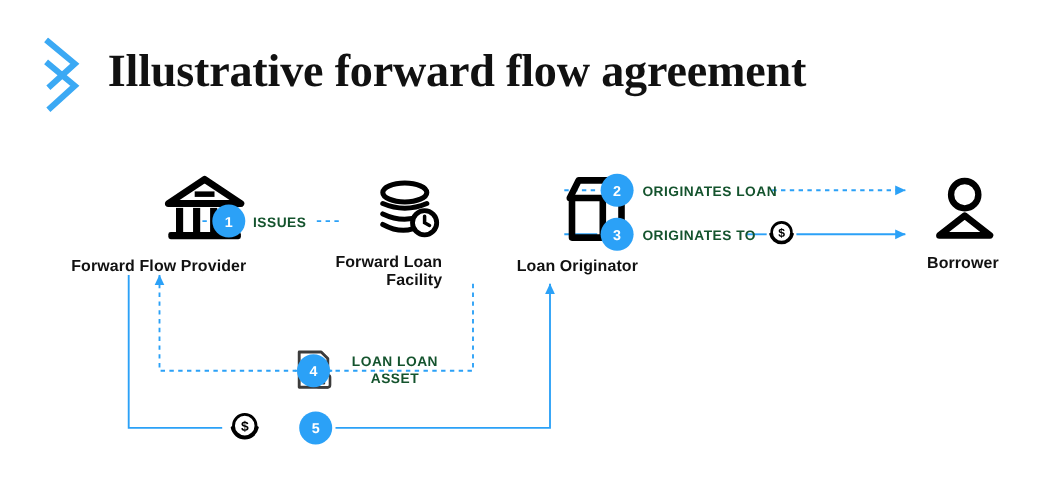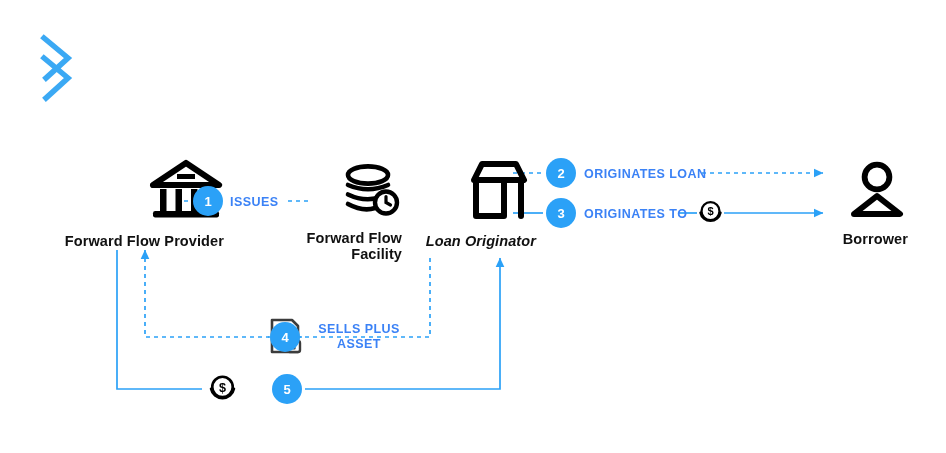--- a/index.html
+++ b/index.html
@@ -25,41 +25,42 @@
   .node .glyph{display:block;margin:0 auto;}
   .node .cap{margin-top:7px;font-size:14.5px;font-weight:600;color:#111111;
              line-height:1.12;white-space:pre-line;letter-spacing:.1px;}
 
   
   .badge{position:absolute;width:30px;height:30px;border-radius:50%;
          background:#2BA1F7;color:#ffffff;font-size:13px;font-weight:700;
          display:flex;align-items:center;justify-content:center;line-height:1;}
 
   
-  .step-label{position:absolute;color:#3b82f6;font-size:12.5px;font-weight:700;
+  .step-label{position:absolute;color:#14532d;font-size:12.5px;font-weight:700;
               letter-spacing:.45px;line-height:1.16;white-space:pre-line;}
   .lbl-center{text-align:center;}
 
   
   .midicon{position:absolute;}
 </style>
 </head>
 <body>
 
 <div id="stage">
 
   <div id="header">
 
     <div id="logo">
       <svg width="52" height="68" viewBox="0 0 52 68" fill="none">
         <path d="M6 4 L30 24 L8 44" stroke="#3BA9F4" stroke-width="5.5" stroke-linecap="square" stroke-linejoin="miter" fill="none"></path>
         <path d="M6 24 L30 44 L8 64" stroke="#3BA9F4" stroke-width="5.5" stroke-linecap="square" stroke-linejoin="miter" fill="none"></path>
       </svg>
     </div>
 
+    <div id="title">Illustrative forward flow agreement</div>
   </div>
 
   <div id="diagram">
 
     <svg id="wires" viewBox="0 0 946 453">
       <defs>
         <marker id="arrowBlue" markerWidth="7" markerHeight="7" refX="5.4" refY="3" orient="auto" markerUnits="strokeWidth">
           <path d="M0,0.4 L5.6,3 L0,5.6 Z" fill="#2BA1F7"></path>
         </marker>
       </defs>
@@ -102,25 +103,25 @@
       <span class="glyph">
         <svg width="62" height="56" viewBox="0 0 62 56" fill="none">
           <ellipse cx="28" cy="12" rx="20" ry="8.6" stroke="#000" stroke-width="4.6" fill="none"></ellipse>
           <path d="M8 22 Q28 30.5 48 22" stroke="#000" stroke-width="4.6" stroke-linecap="round" fill="none"></path>
           <path d="M8 31.5 Q26 40 42 33.5" stroke="#000" stroke-width="4.6" stroke-linecap="round" fill="none"></path>
           <path d="M8 41 Q23 49 35 45" stroke="#000" stroke-width="4.6" stroke-linecap="round" fill="none"></path>
           <circle cx="46" cy="39.5" r="11" fill="#fff" stroke="#000" stroke-width="4.4"></circle>
           <path d="M46 33.5 L46 39.5 L50.5 42" stroke="#000" stroke-width="3.2" stroke-linecap="round" fill="none"></path>
         </svg>
       </span>
-      <div class="cap">Forward Flow
+      <div class="cap">Forward Loan
 Facility</div>
     </div>
 
-    <div class="node" style="left:388px;top:158px;width:148px;font-style:italic;">
+    <div class="node" style="left:432px;top:158px;width:148px;">
       <span class="glyph">
         <svg width="74" height="64" viewBox="0 0 74 64" fill="none">
           <path d="M12 22 L20 6 L54 6 L62 22 Z" stroke="#000" stroke-width="6" stroke-linejoin="round" fill="none"></path>
           <path d="M14 22 L14 58 L42 58 L42 22" stroke="#000" stroke-width="6" stroke-linejoin="round" stroke-linecap="round" fill="none"></path>
           <line x1="59" y1="23" x2="59" y2="58" stroke="#000" stroke-width="6" stroke-linecap="round"></line>
         </svg>
       </span>
       <div class="cap">Loan Originator</div>
     </div>
 
@@ -154,21 +155,21 @@
       <svg width="34" height="38" viewBox="0 0 34 38" fill="none">
         <path d="M4 3 H24 L30 9 V35 H4 Z" stroke="#3C3C3C" stroke-width="2.6" stroke-linejoin="round" fill="#fff"></path>
         <line x1="10" y1="13" x2="23" y2="13" stroke="#3C3C3C" stroke-width="2.6" stroke-linecap="round"></line>
         <line x1="10" y1="20" x2="20" y2="20" stroke="#3C3C3C" stroke-width="2.6" stroke-linecap="round"></line>
         <rect x="20" y="24" width="12" height="11" rx="2" fill="#fff" stroke="#3C3C3C" stroke-width="2.4"></rect>
         <path d="M23.2 26.6 A3 3 0 0 1 29 26.6" stroke="#3C3C3C" stroke-width="2" fill="none"></path>
         <rect x="24.6" y="28.6" width="3" height="4" rx="1" fill="#3C3C3C"></rect>
       </svg>
     </span>
     <div class="badge" style="left:270px;top:322px;">4</div>
-    <div class="step-label lbl-center" style="left:307px;top:322px;width:104px;">SELLS PLUS
+    <div class="step-label lbl-center" style="left:307px;top:322px;width:104px;">LOAN LOAN
 ASSET</div>
 
     <span class="midicon" style="left:206px;top:372px;">
       <svg width="33" height="33" viewBox="0 0 30 30" fill="none">
         <circle cx="15" cy="13.6" r="9.3" stroke="#000" stroke-width="2.4" fill="#fff"></circle>
         <path d="M4.6 15.2 A10.6 10.6 0 0 0 25.4 15.2" stroke="#000" stroke-width="2.4" fill="none" stroke-linecap="round"></path>
         <text x="15" y="18.1" text-anchor="middle" font-family="Liberation Sans, sans-serif" font-size="11.5" font-weight="700" fill="#000">$</text>
       </svg>
     </span>
     <div class="badge" style="left:272px;top:374px;">5</div>

